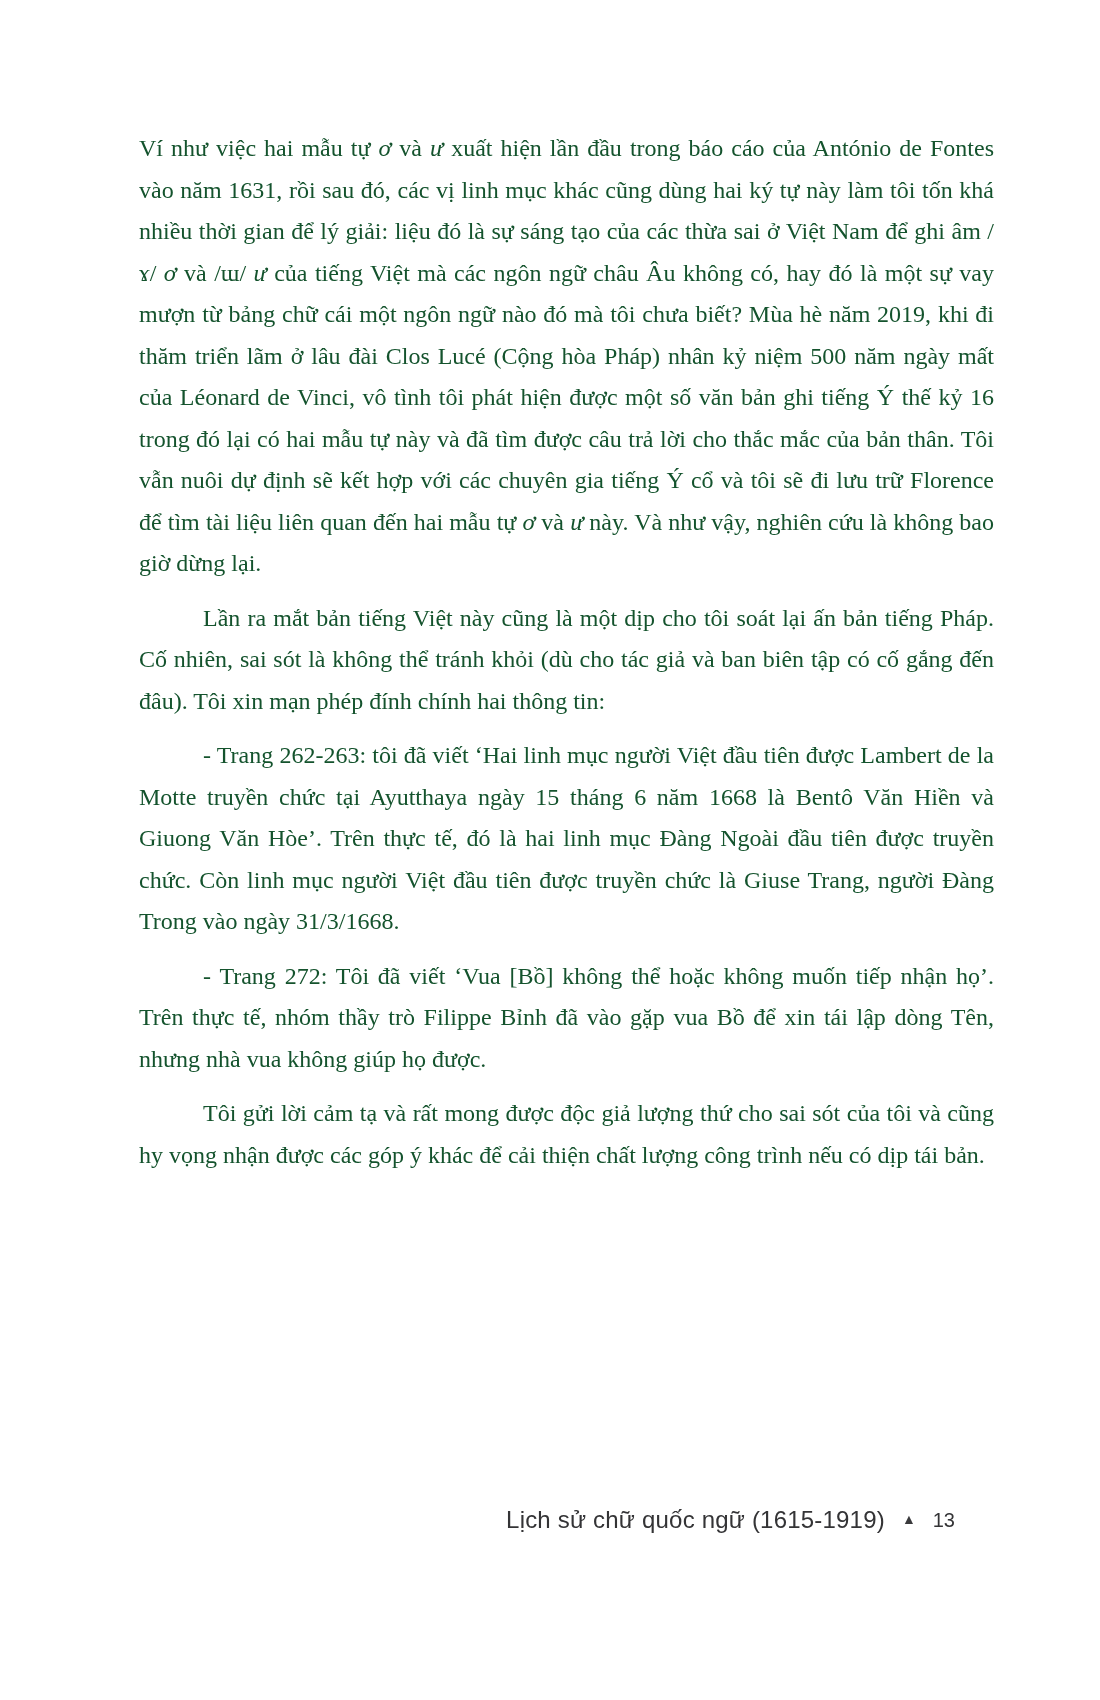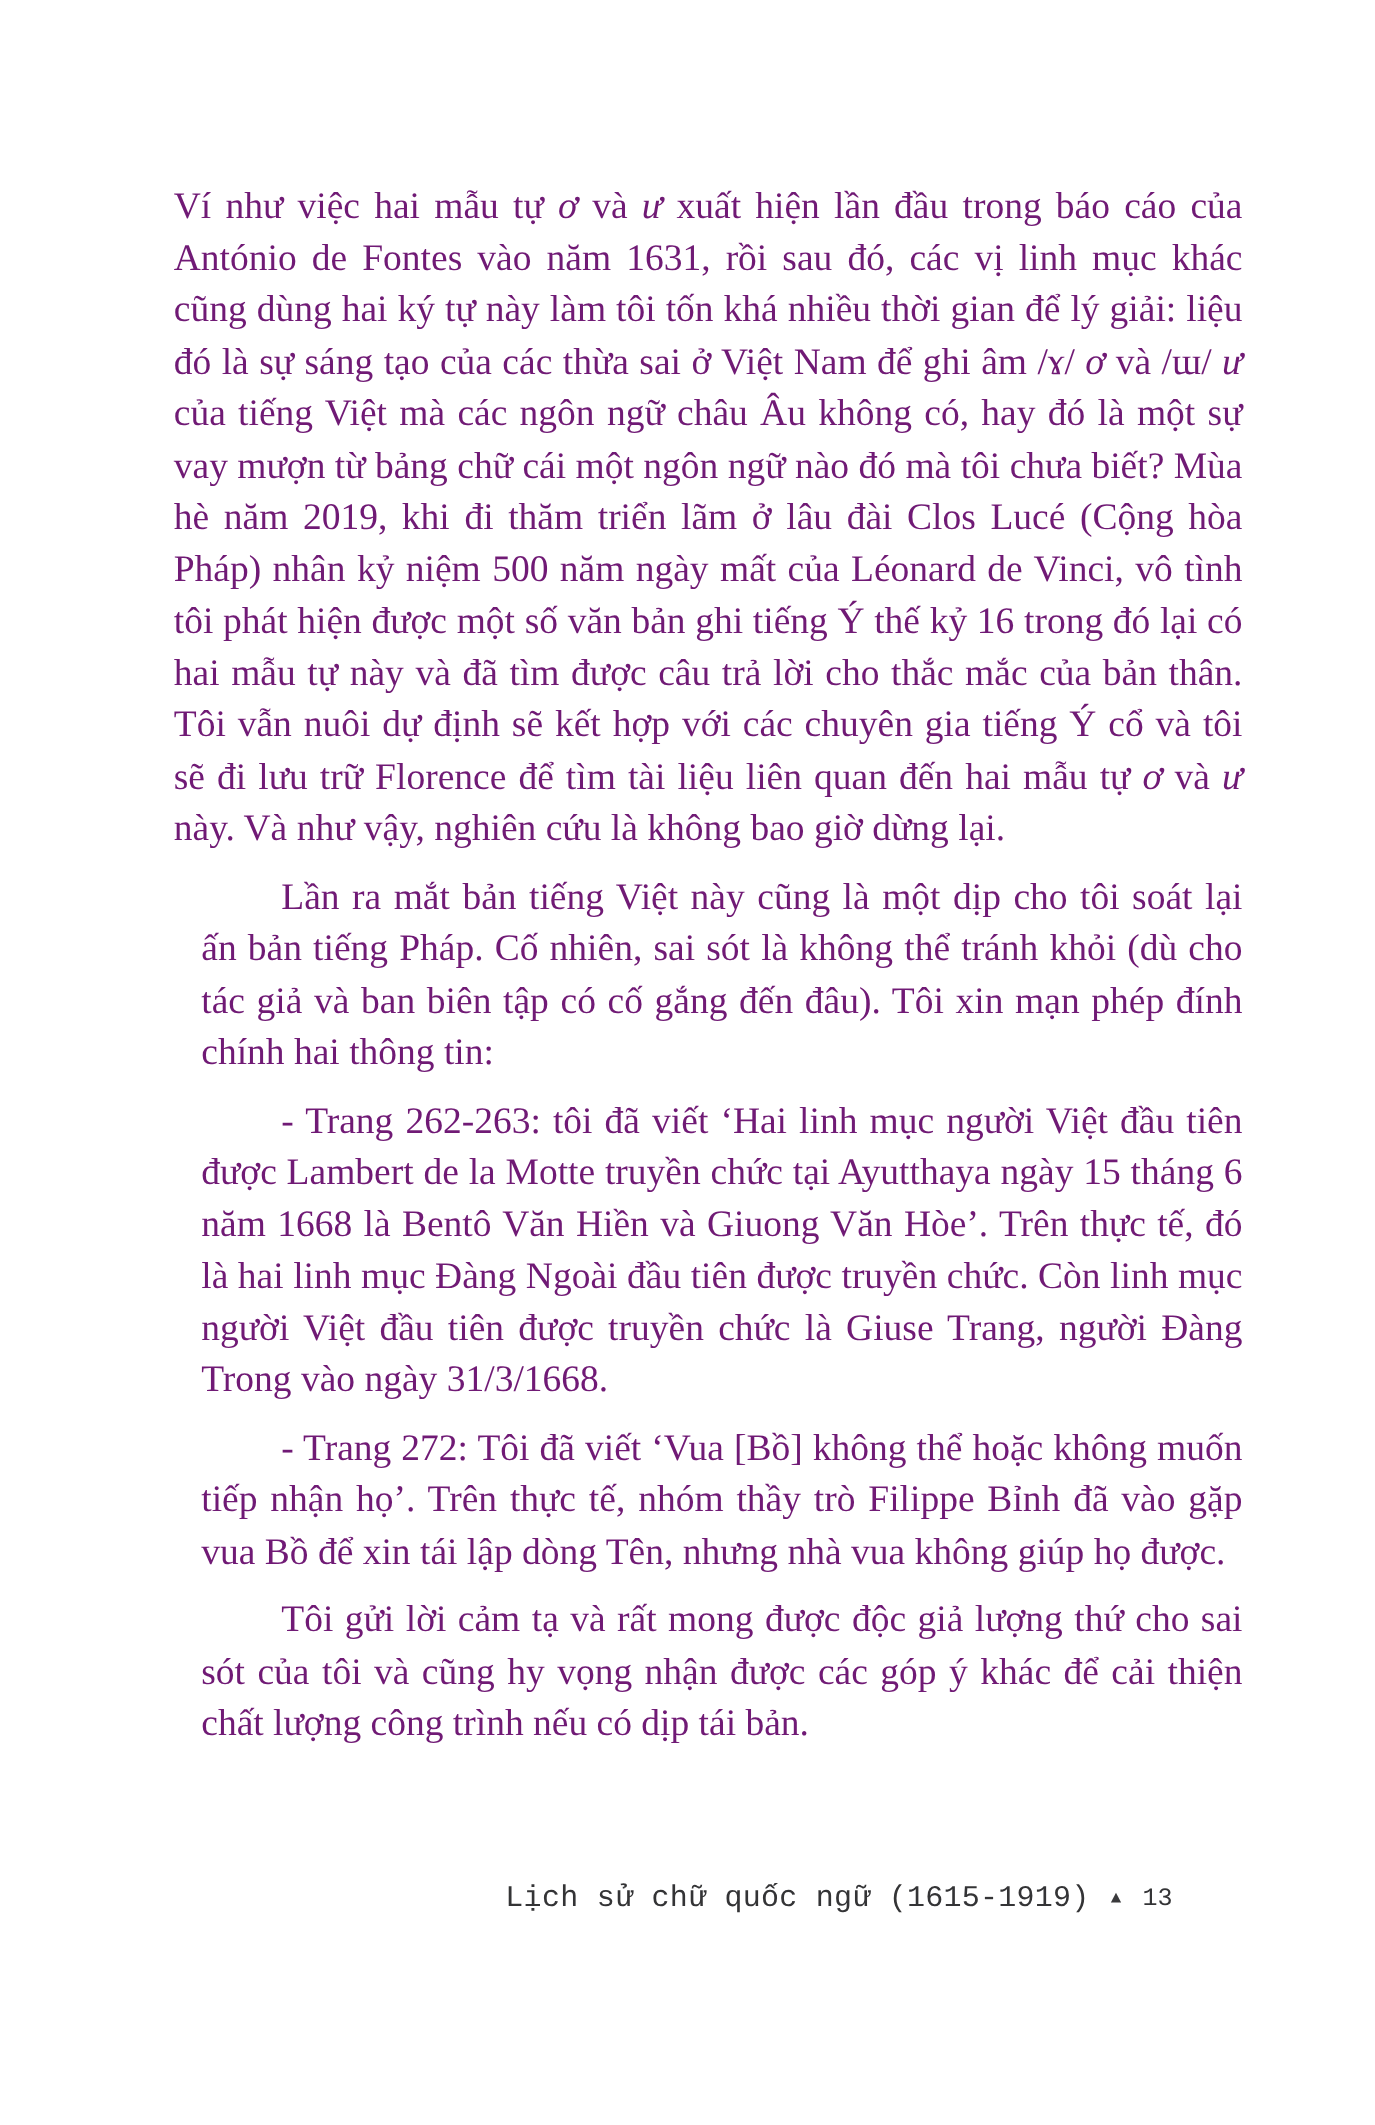--- a/index.html
+++ b/index.html
@@ -10,47 +10,46 @@
   body {
     position: relative;
     width: 1100px;
     height: 1700px;
     overflow: hidden;
     font-family: "Liberation Serif", serif;
   }
   .page-body {
     position: absolute;
     left: 139px;
-    top: 144px;
+    top: 128px;
     width: 855px;
-    color: #701a75;
-    font-size: 30px;
+    color: #14532d;
+    font-size: 24px;
     line-height: 41.5px;
     text-align: justify;
   }
   .paragraph {
     margin: 0;
   }
   .paragraph + .paragraph {
     margin-top: 13px;
   }
   .paragraph.indent {
     text-indent: 64px;
-    margin-left: 22px;
   }
   .paragraph em {
     font-style: italic;
   }
   .page-footer {
     position: absolute;
     top: 1506px;
-    right: 162px;
+    right: 145px;
     display: flex;
     align-items: center;
-    font-family: Liberation Mono, monospace;
+    font-family: Liberation Sans, sans-serif;
     color: #343436;
     font-size: 24px;
     white-space: nowrap;
   }
   .running-title {
     letter-spacing: 0.2px;
   }
   .triangle-icon {
     font-size: 14px;
     margin: 0 17px;

